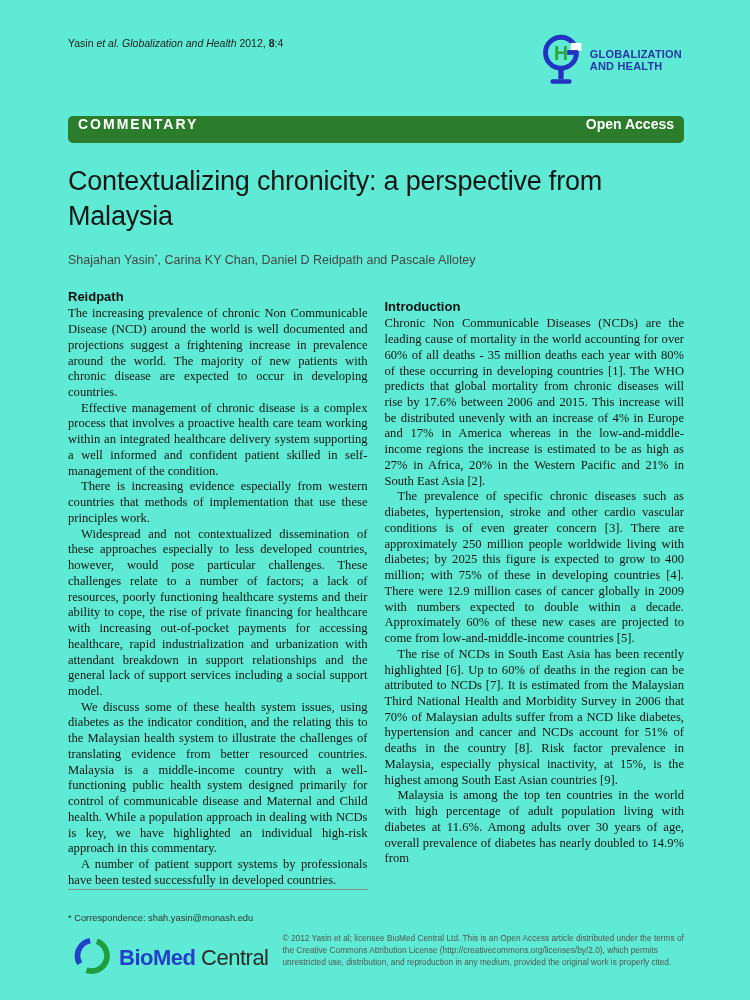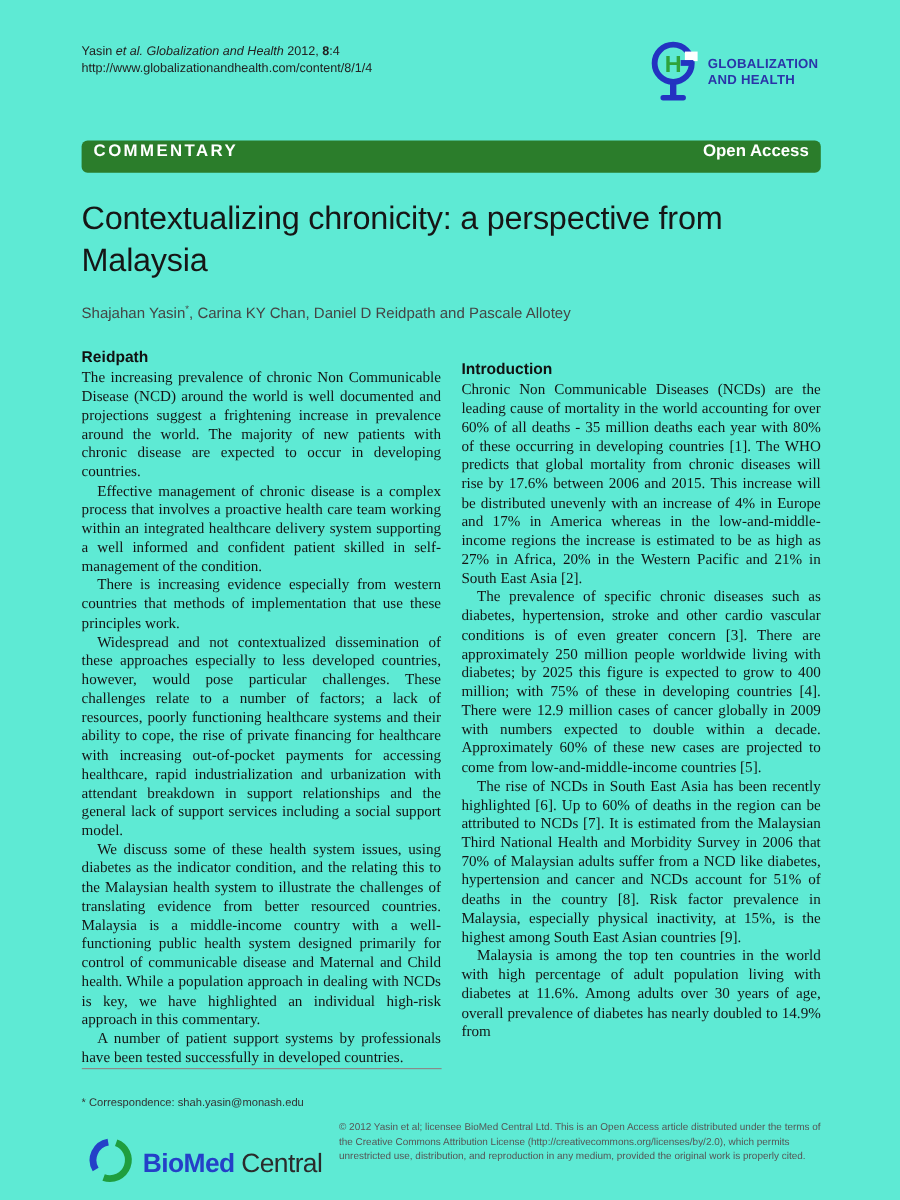--- a/index.html
+++ b/index.html
@@ -77,42 +77,41 @@
   .correspondence {
     margin-top: auto;
     border-top: 1px solid #8a8a8a;
     padding-top: 22px;
     font-size: 9.3px;
     line-height: 1.4;
     color: #333;
   }
   
   .footer { display: flex; align-items: flex-start; gap: 14px; margin-top: 8px; }
-  .bmc-logo { display: flex; align-items: center; gap: 7px; padding-left: 6px; margin-top: 16px; }
+  .bmc-logo { display: flex; align-items: center; gap: 7px; padding-left: 6px; margin-top: 6px; }
   .bmc-wordmark { font-size: 22px; letter-spacing: -0.5px; white-space: nowrap; }
   .bmc-wordmark .biomed { font-weight: bold; color: #2440c8; }
   .bmc-wordmark .central { color: #2b2b2b; }
   .footer-license {
     flex: 1;
     font-size: 8.3px;
     line-height: 1.45;
     color: #555;
     max-width: 460px;
     margin-top: 1px;
   }
 </style>
 </head>
 <body>
 
 <div class="page">
 
   <div class="header-row">
     <div class="citation">
       <div><span>Yasin </span><span class="it">et al. Globalization and Health</span><span> 2012, </span><span class="bold">8</span><span>:4</span></div>
-      <div><a class="citation-url" href="#">http://www.globalizationandhealth.com/content/8/1/4</a></div>
     </div>
     <div class="journal-logo">
       <span>
         <svg width="46" height="56" viewBox="0 0 52 62">
           <circle cx="26" cy="25" r="17.5" fill="none" stroke="#2333c1" stroke-width="5.5"></circle>
           <rect x="37" y="14" width="12" height="9" fill="#ffffff"></rect>
           <rect x="33" y="22" width="12" height="5.5" fill="#2333c1"></rect>
           <rect x="23" y="44" width="6" height="11" fill="#2333c1"></rect>
           <rect x="14" y="55" width="24" height="5" rx="2.5" fill="#2333c1"></rect>
           <text x="26" y="33" text-anchor="middle" font-family="Liberation Sans, sans-serif" font-size="22" font-weight="bold" fill="#2fa33c">H</text>

